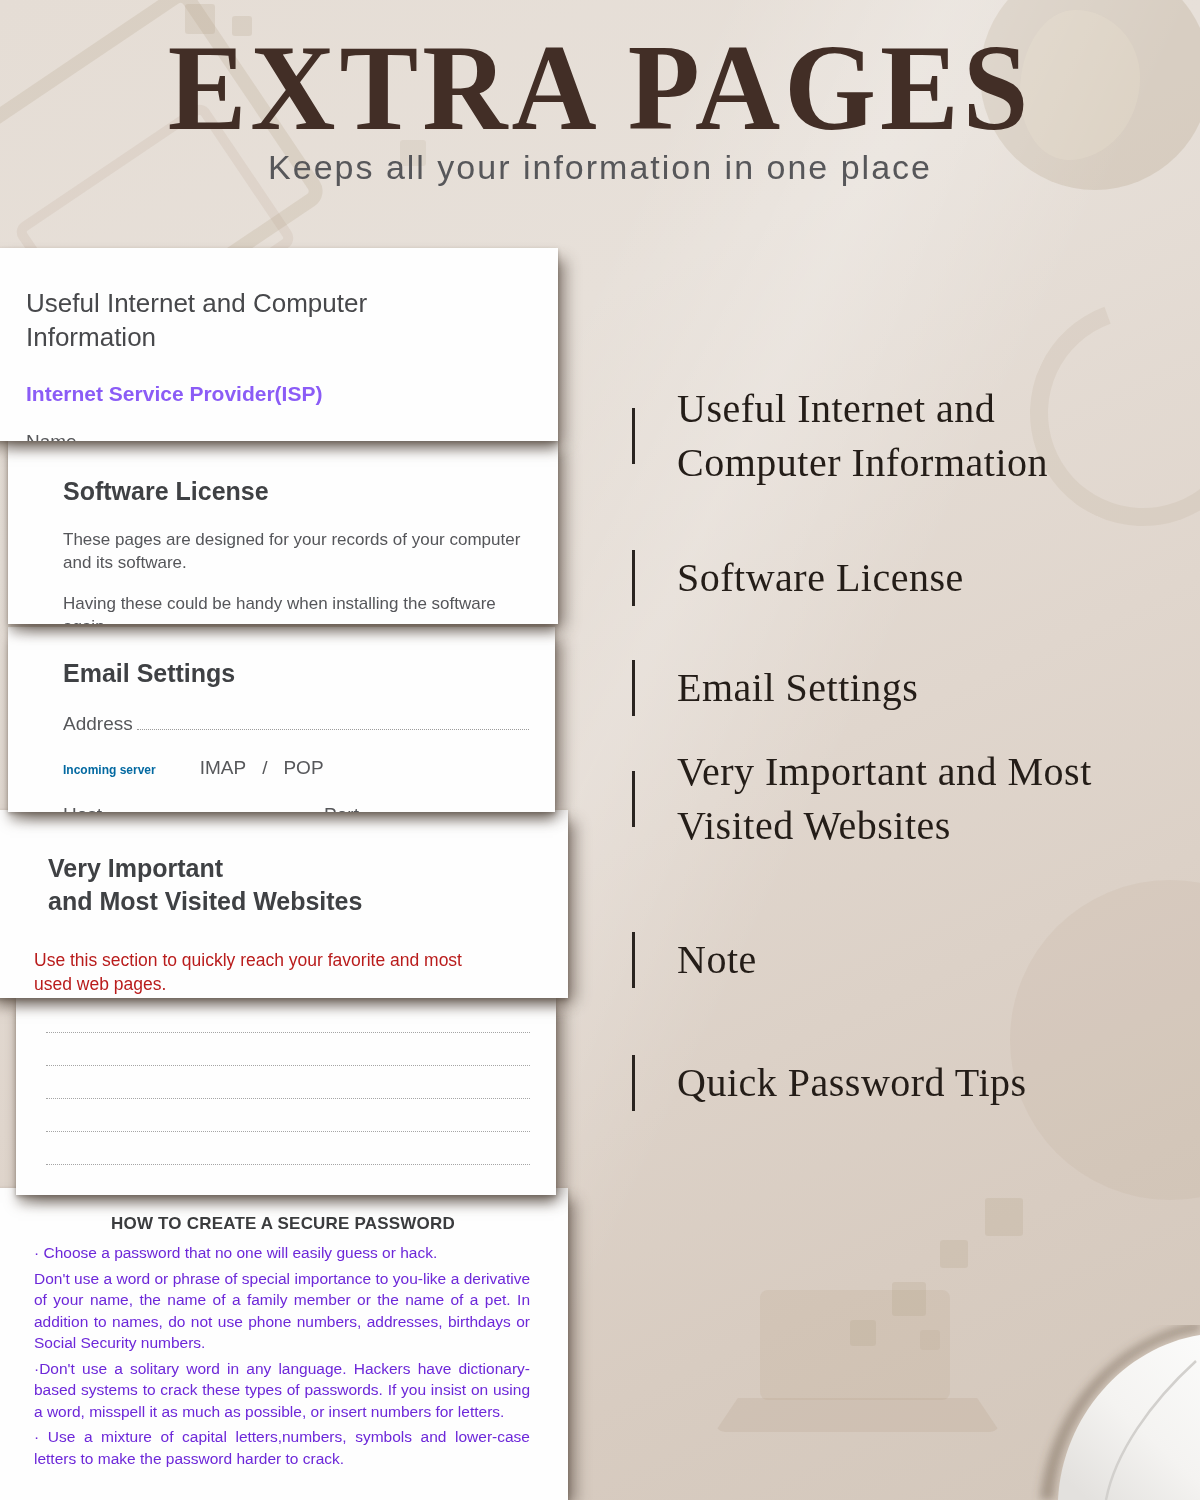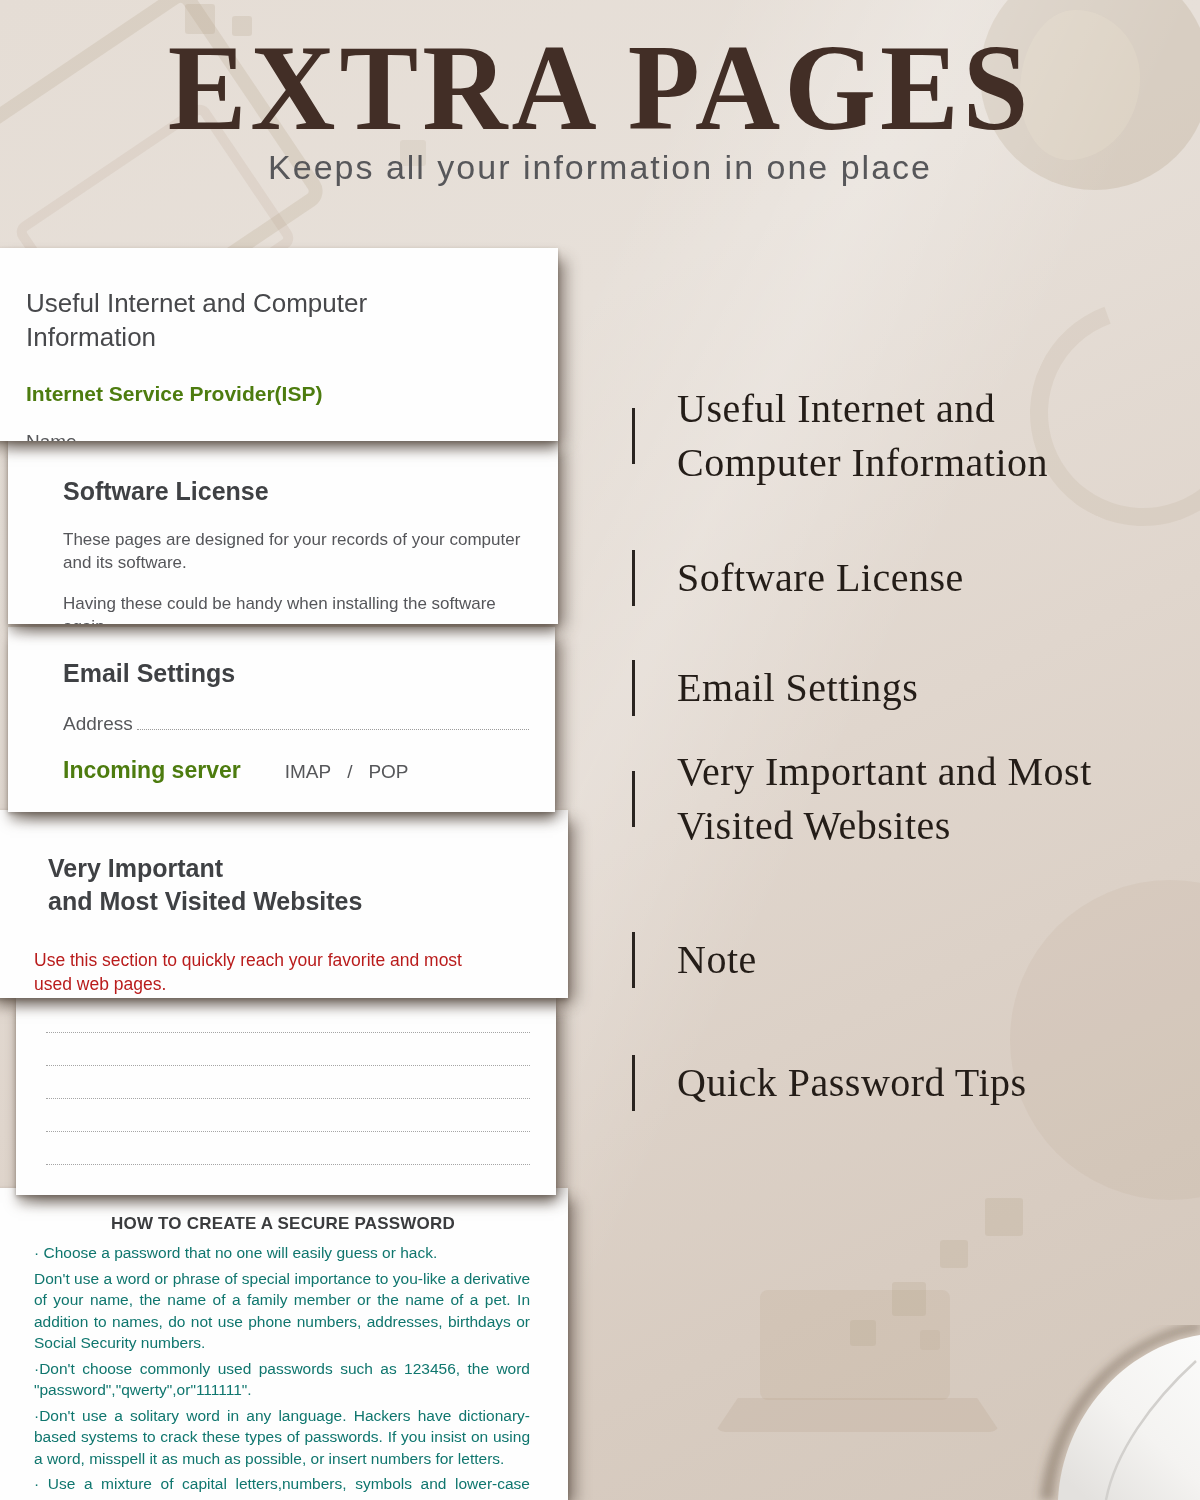--- a/index.html
+++ b/index.html
@@ -31,43 +31,43 @@
   }
   .page-subtitle{font-size:34px;letter-spacing:2px;color:#57575a;}
   
   .card{
     position:absolute;background:#fefefe;overflow:hidden;
     box-shadow:0 10px 12px -2px rgba(73,60,50,0.55), 12px 8px 14px -4px rgba(73,60,50,0.45), 0 2px 4px rgba(73,60,50,0.35);
     color:#4e4f52;
   }
   .card-internet{left:-8px;top:248px;width:566px;height:193px;padding:0;z-index:16;}
   .ci-title{margin:38px 0 0 34px;max-width:380px;font-size:26px;line-height:34px;color:#47484b;}
-  .ci-isp{margin:28px 0 0 34px;font-size:21px;font-weight:bold;color:#4d7c0f;}
+  .ci-isp{margin:28px 0 0 34px;font-size:21px;font-weight:bold;color:#8b5cf6;}
   .ci-name{position:absolute;left:34px;bottom:-12px;font-size:19px;color:#56575a;}
   .card-license{left:8px;top:437px;width:550px;height:187px;z-index:15;}
   .cl-title{margin:40px 0 0 55px;font-size:25px;font-weight:bold;color:#3f4144;}
   .cl-p{margin:22px 28px 0 55px;max-width:468px;font-size:17px;line-height:23px;color:#55565a;}
   .cl-p + .cl-p{margin-top:18px;}
   .card-email{left:8px;top:627px;width:547px;height:185px;z-index:14;}
   .ce-title{margin:32px 0 0 55px;font-size:25px;font-weight:bold;color:#3f4144;}
   .ce-row{display:flex;align-items:baseline;margin:22px 26px 0 55px;font-size:19px;color:#56575a;}
   .leader{flex:1 1 auto;border-bottom:1px dotted #9b9b9b;height:1em;margin-left:4px;}
   .leader-fixed{flex:0 0 200px;border-bottom:1px dotted #9b9b9b;height:1em;margin-left:4px;}
-  .ce-incoming-label{font-size:23px;font-weight:bold;color:#4d7c0f;}
+  .ce-incoming-label{font-size:12px;font-weight:bold;color:#0369a1;}
   .ce-imap{margin-left:44px;}
   .ce-sep{margin:0 16px;}
   .ce-port{margin-left:18px;}
   .card-websites{left:-8px;top:810px;width:576px;height:188px;z-index:13;}
   .cw-title{margin:42px 0 0 56px;font-size:25px;line-height:33px;font-weight:bold;color:#3f4144;}
   .cw-p{margin:30px 30px 0 42px;max-width:470px;font-size:17.5px;line-height:24px;color:#b91c1c;}
   .card-rules{left:16px;top:996px;width:540px;height:195px;padding-top:4px;z-index:12;}
   .rule{height:32px;margin:0 26px 0 30px;border-bottom:1px dotted #a5a5a5;}
   .card-tips{left:-8px;top:1188px;width:576px;height:312px;z-index:11;}
   .ct-heading{margin:26px 36px 0 42px;text-align:center;font-size:17px;font-weight:bold;letter-spacing:0.2px;color:#3b3c3e;}
-  .ct-p{margin:4px 38px 0 42px;font-size:15.5px;line-height:21.5px;color:#0f766e;text-align:justify;}
+  .ct-p{margin:4px 38px 0 42px;font-size:15.5px;line-height:21.5px;color:#6d28d9;text-align:justify;}
   .ct-p:first-of-type{margin-top:8px;text-align:left;}
   
   .toc{position:absolute;left:632px;top:0;z-index:3;width:520px;}
   .toc-item{position:absolute;display:flex;align-items:center;}
   .toc-bar{flex:0 0 3px;width:3px;height:56px;background:#2a2420;margin-right:42px;}
   .toc-label{
     font-family:"Liberation Serif","DejaVu Serif",serif;font-size:40px;line-height:54px;
     color:#241d18;max-width:445px;letter-spacing:0.5px;
   }
   .toc-item-1{top:382px;}
@@ -151,21 +151,20 @@
   <div class="rule"></div>
   <div class="rule"></div>
   <div class="rule"></div>
   <div class="rule"></div>
 </div>
 
 <div class="card card-tips">
   <div class="ct-heading">HOW TO CREATE A SECURE PASSWORD</div>
   <p class="ct-p">· Choose a password that no one will easily guess or hack.</p>
   <p class="ct-p">Don't use a word or phrase of special importance to you-like a derivative of your name, the name of a family member or the name of a pet. In addition to names, do not use phone numbers, addresses, birthdays or Social Security numbers.</p>
-  <p class="ct-p">·Don't choose commonly used passwords such as 123456, the word "password","qwerty",or"111111".</p>
   <p class="ct-p">·Don't use a solitary word in any language. Hackers have dictionary-based systems to crack these types of passwords. If you insist on using a word, misspell it as much as possible, or insert numbers for letters.</p>
   <p class="ct-p">· Use a mixture of capital letters,numbers, symbols and lower-case letters to make the password harder to crack.</p>
 </div>
 
 <div class="toc">
   <div class="toc-item toc-item-1">
     <span class="toc-bar"></span>
     <span class="toc-label">Useful Internet and Computer Information</span>
   </div>
   <div class="toc-item toc-item-2">

